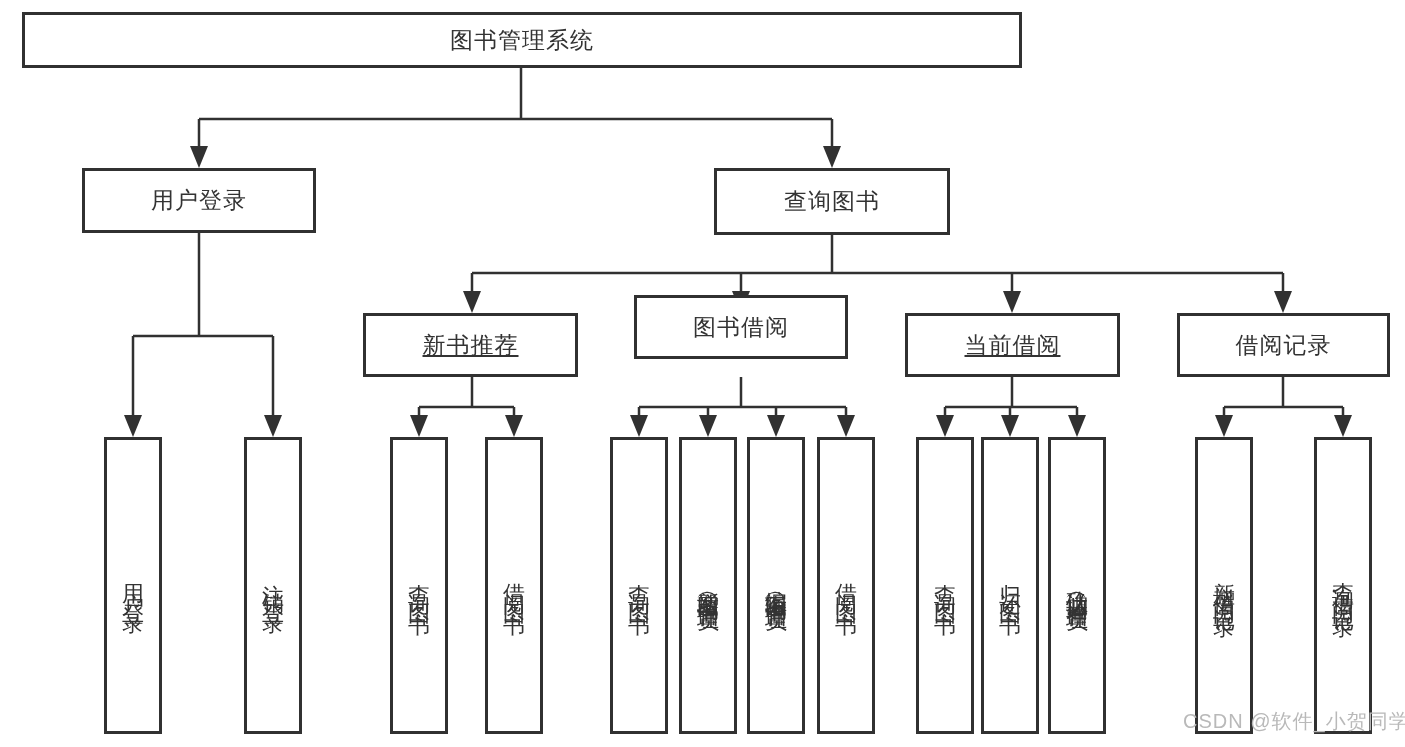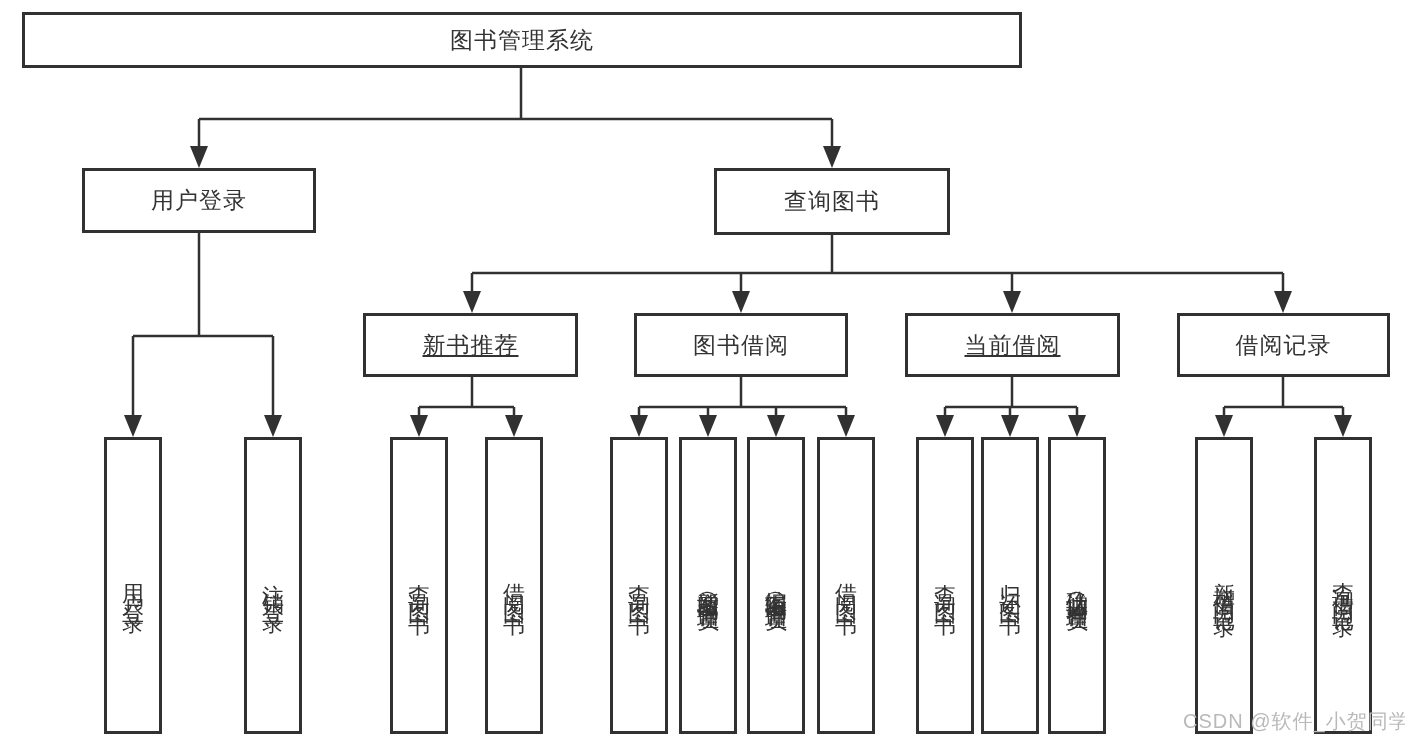--- a/index.html
+++ b/index.html
@@ -94,21 +94,21 @@
   <div class="box" style="left:82px;top:168px;width:234px;height:65px;">
     <span class="hlabel">用户登录</span>
   </div>
   <div class="box" style="left:714px;top:168px;width:236px;height:67px;">
     <span class="hlabel">查询图书</span>
   </div>
 
   <div class="box" style="left:363px;top:313px;width:215px;height:64px;text-decoration:underline;">
     <span class="hlabel">新书推荐</span>
   </div>
-  <div class="box" style="left:634px;top:313px;width:214px;height:64px;">
+  <div class="box" style="left:634px;top:295px;width:214px;height:64px;">
     <span class="hlabel">图书借阅</span>
   </div>
   <div class="box" style="left:905px;top:313px;width:215px;height:64px;text-decoration:underline;">
     <span class="hlabel">当前借阅</span>
   </div>
   <div class="box" style="left:1177px;top:313px;width:213px;height:64px;font-family:Liberation Mono, monospace;">
     <span class="hlabel">借阅记录</span>
   </div>
 
   <div class="box leaf" style="left:104px;top:437px;width:58px;height:297px;">

